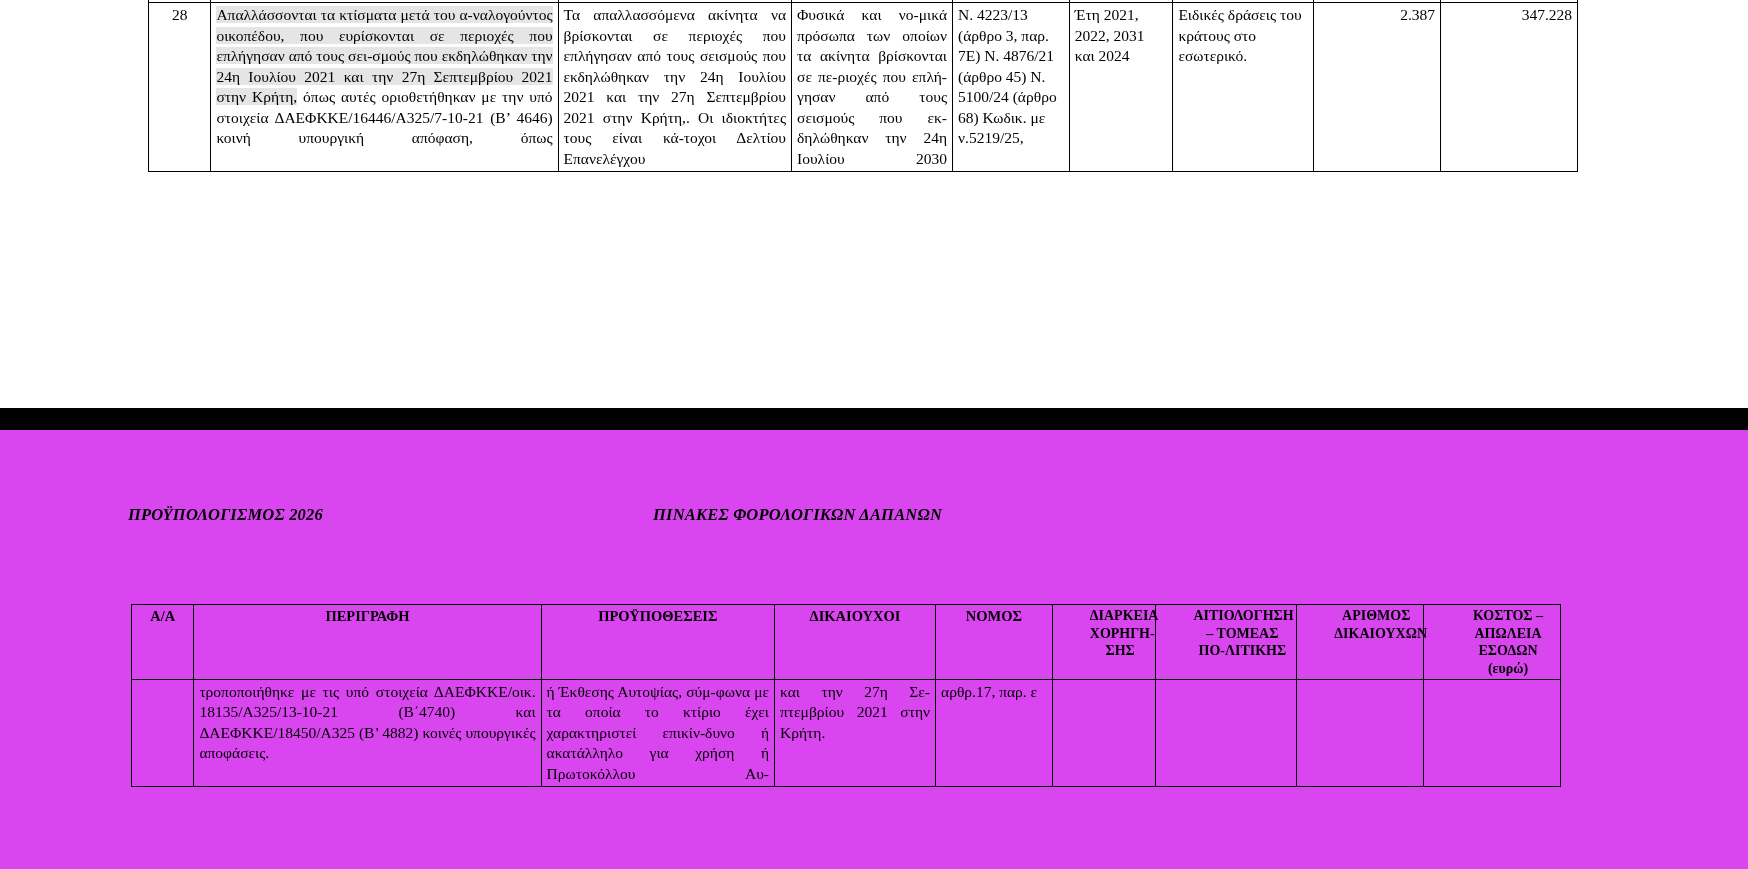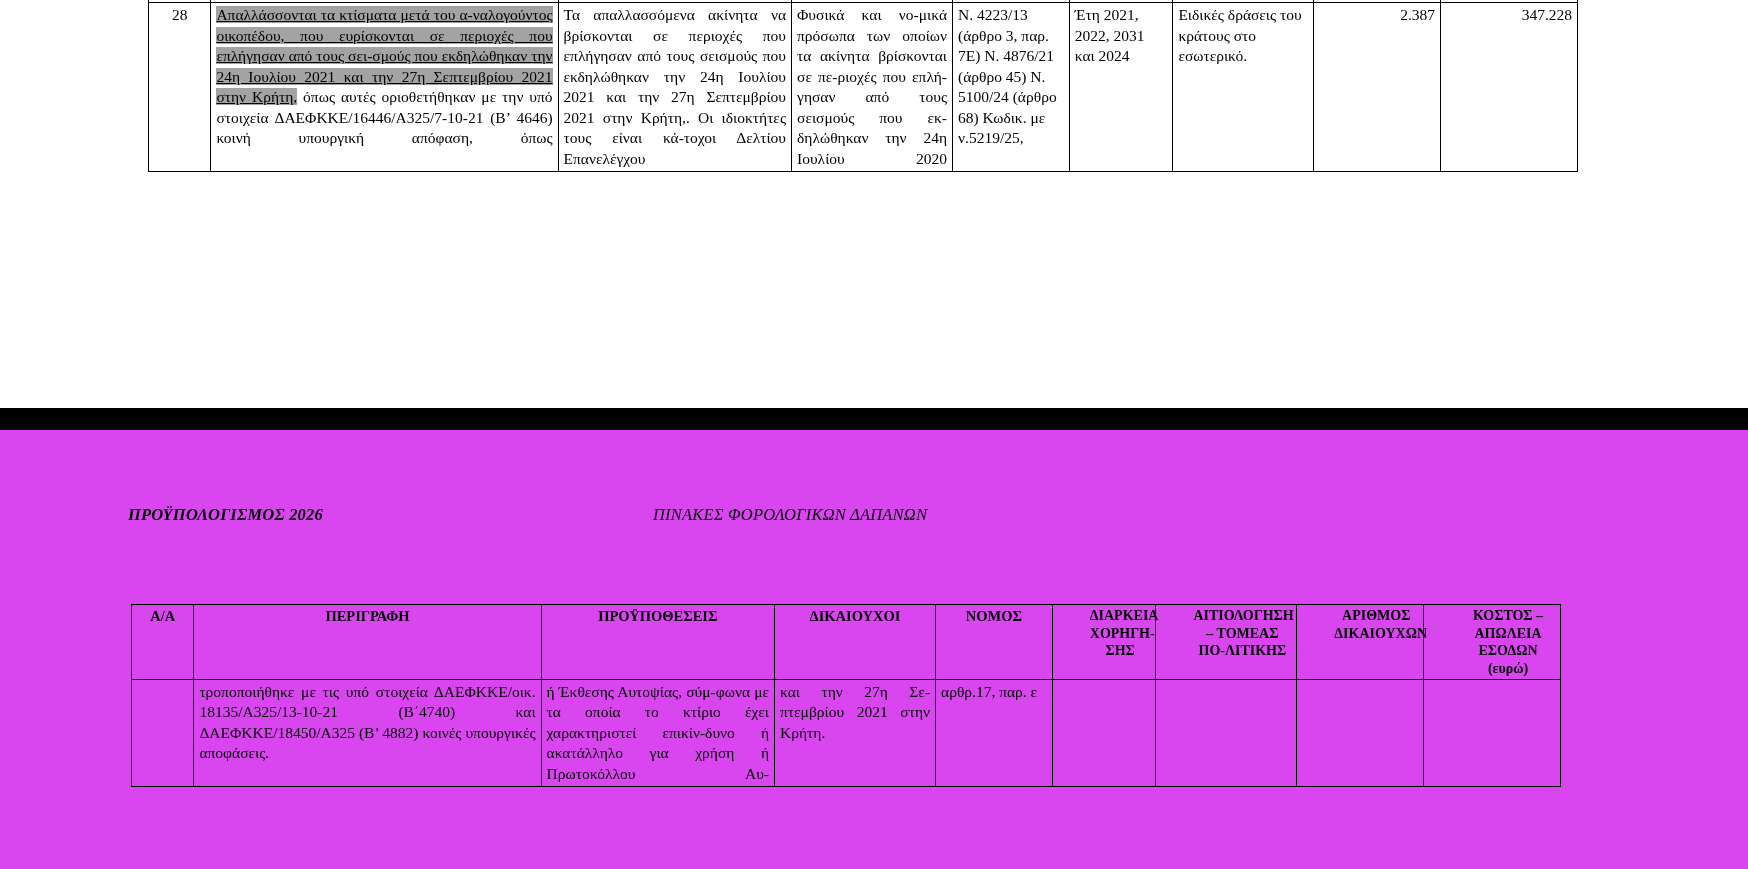--- a/index.html
+++ b/index.html
@@ -54,22 +54,21 @@
   .col-nom  { width: 116px; }
   .col-diar { width: 103px; }
   .col-ait  { width: 140px; }
   .col-arit { width: 126px; }
   .col-kost { width: 136px; }
 
   .just { text-align: justify; text-align-last: justify; }
   .num-right { text-align: right; }
 
   .hl {
-    background: #a3a3a3;
-    text-decoration: underline;
+    background: #e5e5e5;
   }
 
   .page-number {
     position: absolute;
     top: 292px;
     left: 0;
     width: 1560px;
     text-align: center;
     font-size: 17px;
     font-family: "Liberation Serif", serif;
@@ -101,21 +100,21 @@
     font-style: italic;
     font-weight: bold;
     font-size: 16.5px;
     letter-spacing: 0.2px;
   }
   .rh-center {
     position: absolute;
     left: 653px;
     top: 75px;
     font-style: italic;
-    font-weight: normal;
+    font-weight: bold;
     font-size: 16.5px;
     letter-spacing: 0.2px;
   }
 
   .section-title {
     position: absolute;
     top: 114px;
     left: 0;
     width: 1560px;
     text-align: center;
@@ -180,21 +179,21 @@
         <td class="col-nom"></td>
         <td class="col-diar"></td>
         <td class="col-ait"></td>
         <td class="col-arit num-right"></td>
         <td class="col-kost num-right"></td>
       </tr>
       <tr>
         <td class="col-aa">28</td>
         <td class="col-desc just"><span class="hl">Απαλλάσσονται τα κτίσματα μετά του α-ναλογούντος οικοπέδου, που ευρίσκονται σε περιοχές που επλήγησαν από τους σει-σμούς που εκδηλώθηκαν την 24η Ιουλίου 2021 και την 27η Σεπτεμβρίου 2021 στην Κρήτη,</span> <span>όπως αυτές οριοθετήθηκαν με την υπό στοιχεία ΔΑΕΦΚΚΕ/16446/Α325/7-10-21 (Β’ 4646) κοινή υπουργική απόφαση, όπως</span></td>
         <td class="col-prou just">Τα απαλλασσόμενα ακίνητα να βρίσκονται σε περιοχές που επλήγησαν από τους σεισμούς που εκδηλώθηκαν την 24η Ιουλίου 2021 και την 27η Σεπτεμβρίου 2021 στην Κρήτη,. Οι ιδιοκτήτες τους είναι κά-τοχοι Δελτίου Επανελέγχου</td>
-        <td class="col-dik just">Φυσικά και νο-μικά πρόσωπα των οποίων τα ακίνητα βρίσκονται σε πε-ριοχές που επλή-γησαν από τους σεισμούς που εκ-δηλώθηκαν την 24η Ιουλίου 2020</td>
+        <td class="col-dik just">Φυσικά και νο-μικά πρόσωπα των οποίων τα ακίνητα βρίσκονται σε πε-ριοχές που επλή-γησαν από τους σεισμούς που εκ-δηλώθηκαν την 24η Ιουλίου 2030</td>
         <td class="col-nom">Ν. 4223/13 (άρθρο 3, παρ. 7Ε) Ν. 4876/21 (άρθρο 45) Ν. 5100/24 (άρθρο 68) Κωδικ. με ν.5219/25,</td>
         <td class="col-diar">Έτη 2021, 2022, 2031 και 2024</td>
         <td class="col-ait">Ειδικές δράσεις του κράτους στο εσωτερικό.</td>
         <td class="col-arit num-right">2.387</td>
         <td class="col-kost num-right">347.228</td>
       </tr>
     </tbody>
   </table>
 
 </div>

